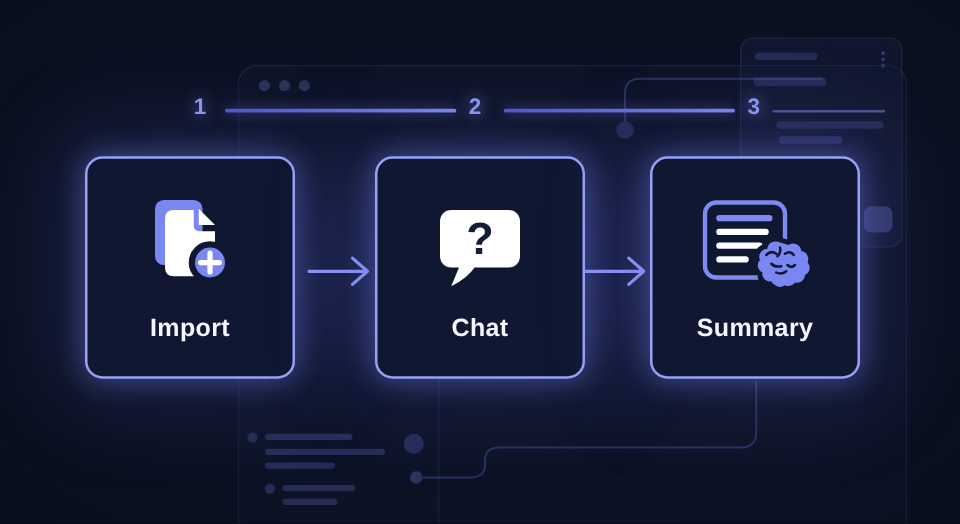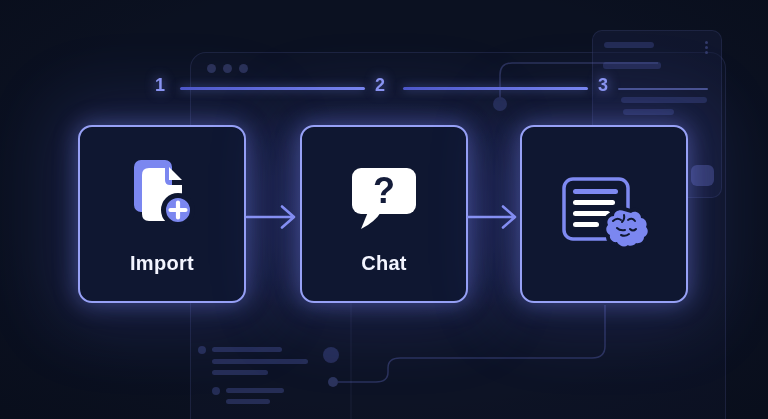--- a/index.html
+++ b/index.html
@@ -109,21 +109,21 @@
 
   <div class="vignette"></div>
 
   <span class="step-num" style="left:149px">1</span>
   <span class="step-line" style="left:180px;width:185px"></span>
   <span class="step-num" style="left:369px">2</span>
   <span class="step-line" style="left:403px;width:185px"></span>
   <span class="step-num" style="left:592px">3</span>
   <span class="step-line dim" style="left:618px;width:90px"></span>
 
-  <div class="card" style="left:78px">
+  <div class="card" style="left:68px">
     <div class="icon-wrap">
       <svg width="80" height="74" viewBox="0 0 80 74">
         <rect x="12" y="2" width="38" height="52" rx="7" fill="#7b87f0"></rect>
         <path d="M27 10 H43 V22 Q43 27 48 27 H60 V56 Q60 63 53 63 H27 Q20 63 20 56 V17 Q20 10 27 10 Z" fill="#ffffff"></path>
         <path d="M47 9 L60 22 H47 Z" fill="#ffffff"></path>
         <circle cx="56" cy="52" r="14.5" fill="#7b87f0" stroke="#0f1731" stroke-width="5"></circle>
         <path d="M48.5 52 H63.5 M56 44.5 V59.5" stroke="#ffffff" stroke-width="4.2" stroke-linecap="round"></path>
       </svg>
     </div>
     <div class="card-label">Import</div>
@@ -164,15 +164,16 @@
             <path d="M7 11 q4 -4 8 -1"></path>
             <path d="M18 5 q1 4 -2 7"></path>
             <path d="M22 10 q4 -3 7 1"></path>
             <path d="M11 18 q3 3 8 2"></path>
             <path d="M24 19 q3 3 6 0"></path>
             <path d="M15 25 q4 2 8 -1"></path>
           </g>
         </g>
       </svg>
     </div>
+    <div class="card-label">Summary</div>
   </div>
 
 </div>
 
 </body></html>

